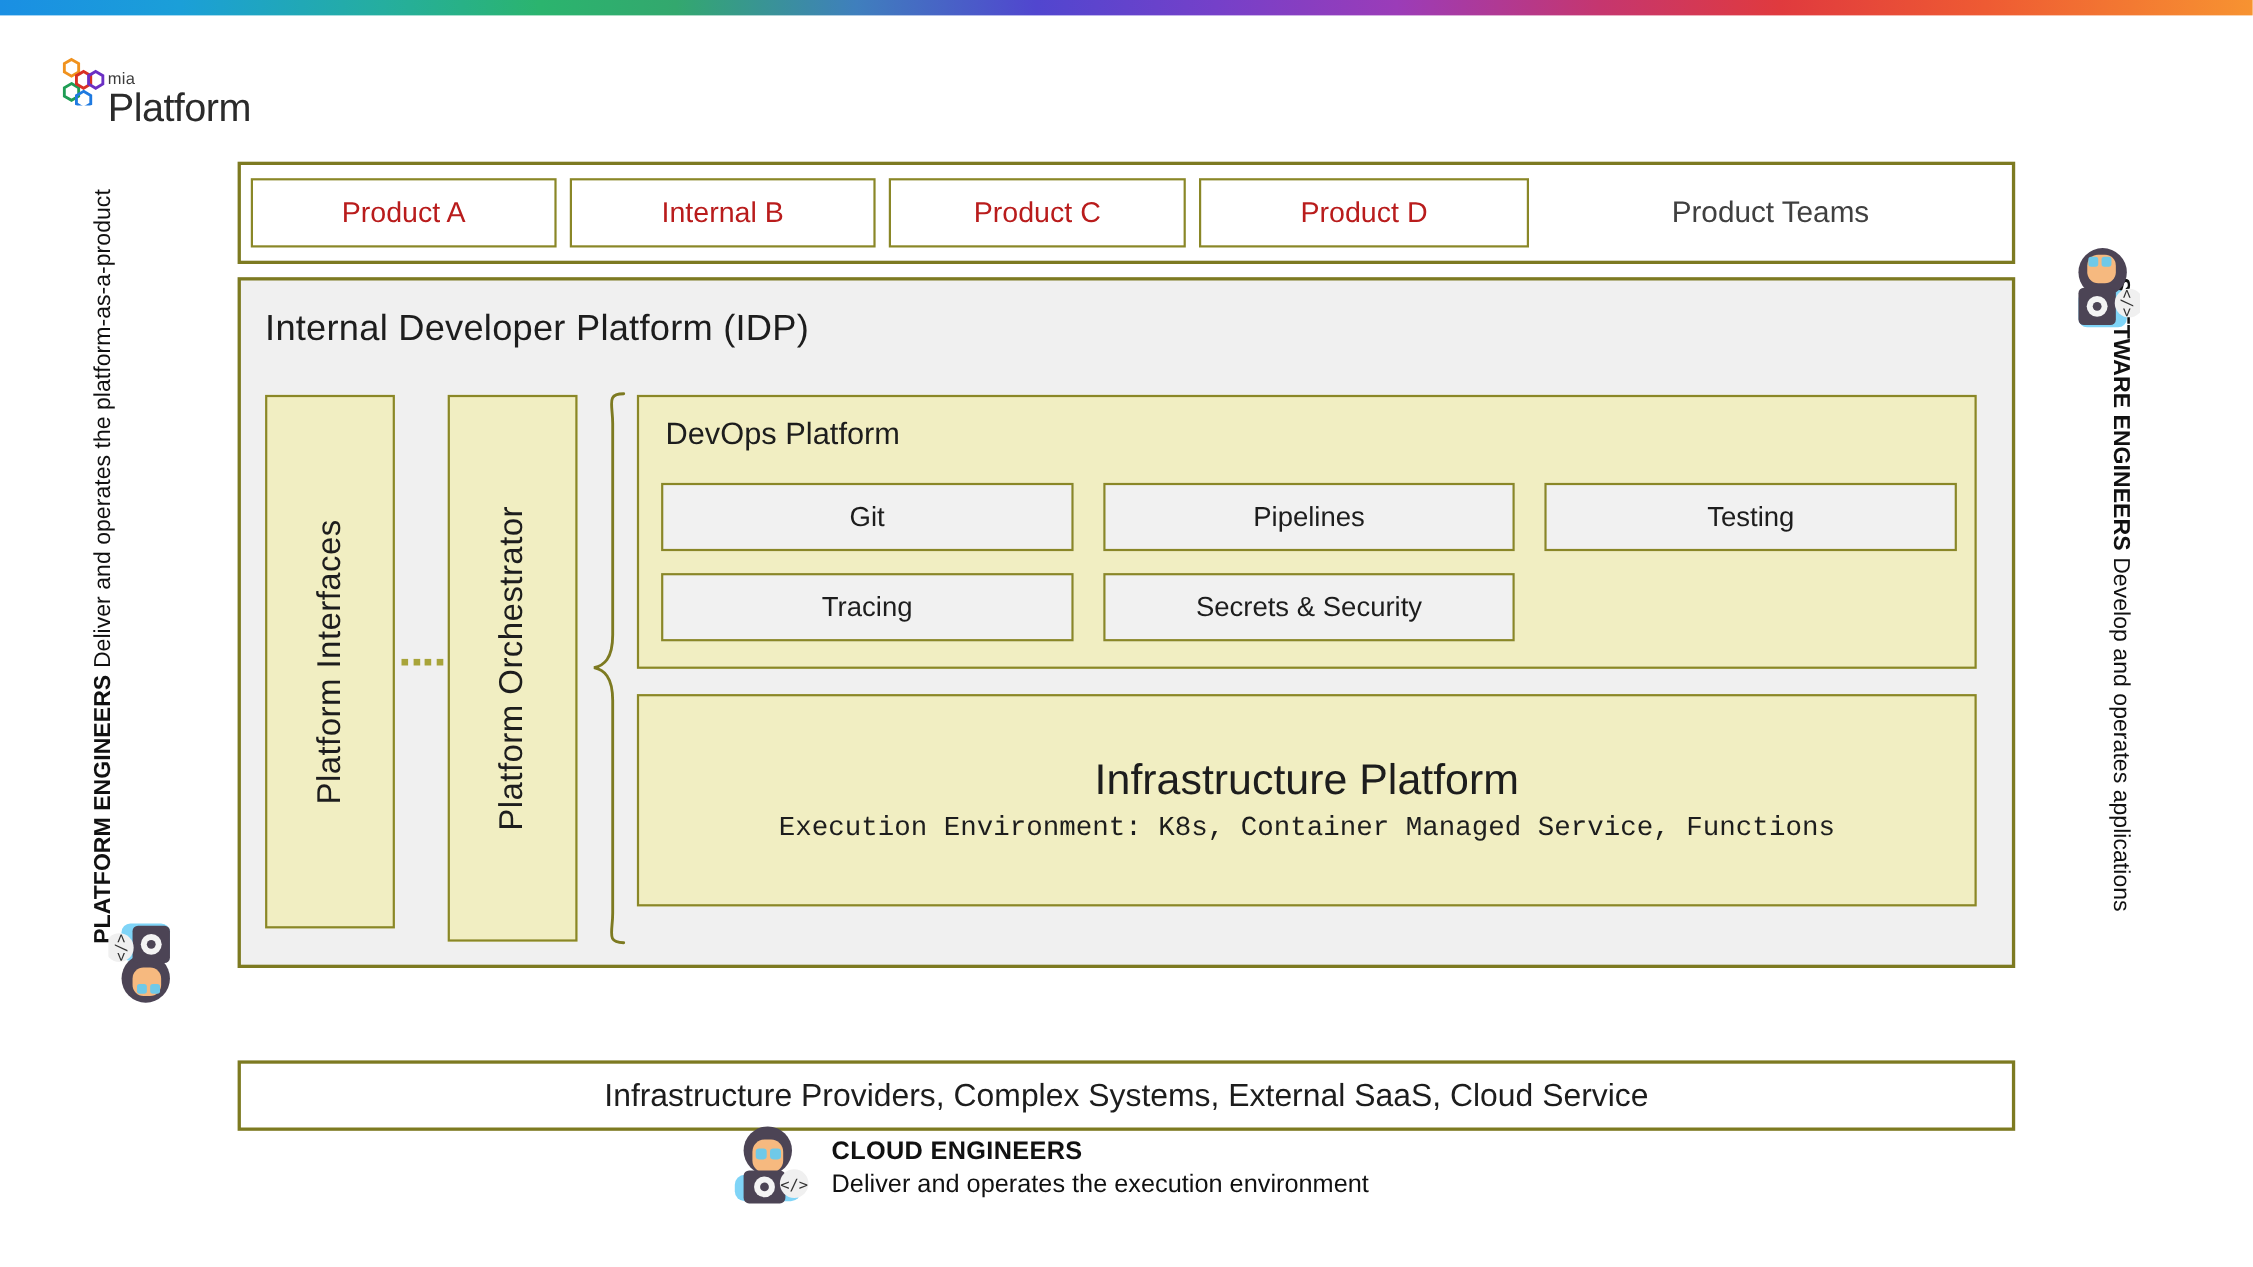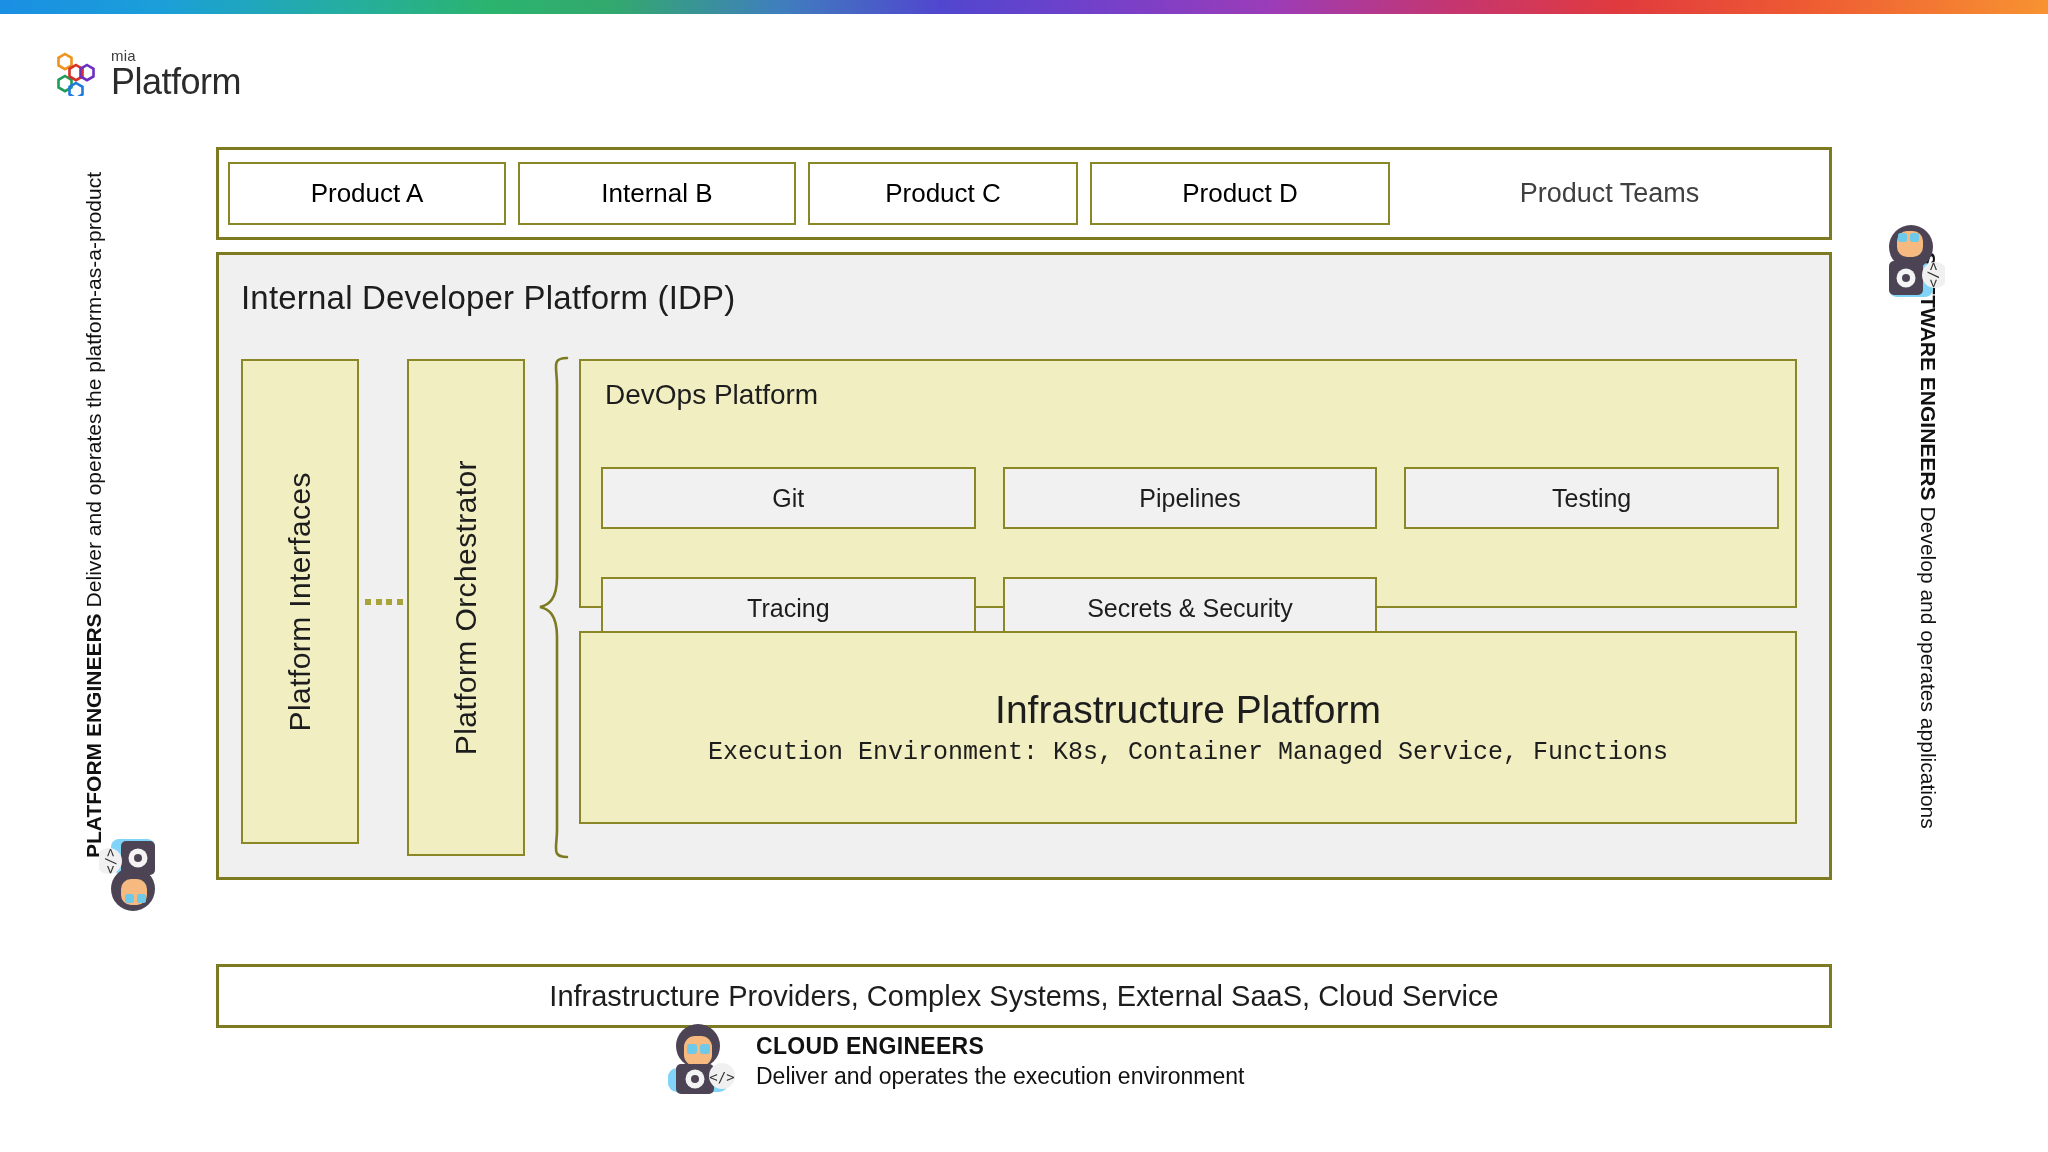--- a/index.html
+++ b/index.html
@@ -18,21 +18,21 @@
     width: 2048px; height: 14px;
     background: linear-gradient(90deg,
       #1a8fe3 0%, #1b9fd8 8%, #25ae9f 17%, #2bb46e 24%,
       #33a86e 30%, #3f7fbd 38%, #5146cf 46%, #7540c9 54%,
       #9b3cb8 62%, #c5366f 71%, #e03a3e 79%, #ee5a33 88%, #f79331 100%);
   }
 
   
   #logo { position: absolute; left: 56px; top: 48px; width: 190px; height: 50px; }
   #logo .hexes { position: absolute; left: 0; top: 4px; }
-  #logo .wordmark { position: absolute; left: 42px; top: 0; margin-left: 13px; }
+  #logo .wordmark { position: absolute; left: 42px; top: 16px; }
   #logo .mia {
     font-size: 15px; color: #3c3c3c; letter-spacing: .2px;
     font-family: "Liberation Sans", sans-serif; line-height: 15px;
   }
   #logo .platform {
     font-size: 36px; color: #2b2b2b; line-height: 36px; margin-top: 1px;
     font-family: "Liberation Sans", sans-serif; letter-spacing: -.5px;
   }
 
   
@@ -44,21 +44,21 @@
   #products-row {
     position: absolute; left: 216px; top: 147px;
     width: 1616px; height: 93px;
     background: #ffffff;
     display: flex; align-items: center;
   }
   .product-box {
     background: #ffffff; border: 2px solid #8a8727;
     height: 63px; margin-left: 12px;
     display: flex; align-items: center; justify-content: center;
-    font-size: 26px; color: #000000;
+    font-size: 26px; color: #b91c1c;
   }
   .product-box.p0 { width: 278px; margin-left: 9px; }
   .product-box.p1 { width: 278px; }
   .product-box.p2 { width: 270px; }
   .product-box.p3 { width: 300px; }
   #product-teams-label {
     flex: 1; text-align: center; font-size: 27px; color: #404040;
   }
 
   
@@ -108,21 +108,21 @@
   }
   .devops-grid {
     position: absolute; left: 20px; top: 78px;
     width: 1178px;
     display: grid; grid-template-columns: repeat(3, 1fr);
     column-gap: 27px; row-gap: 20px;
   }
   .devops-cell {
     height: 62px; background: #f1f1f1; border: 2px solid #8a8727;
     display: flex; align-items: center; justify-content: center;
-    font-size: 25px; color: #1d1d1d; margin-top: 28px;
+    font-size: 25px; color: #1d1d1d;
   }
 
   
   #infra-panel {
     position: absolute; left: 360px; top: 376px;
     width: 1218px; height: 193px;
     background: #f1eec2; border: 2px solid #8a8727;
     display: flex; flex-direction: column;
     align-items: center; justify-content: center;
   }

